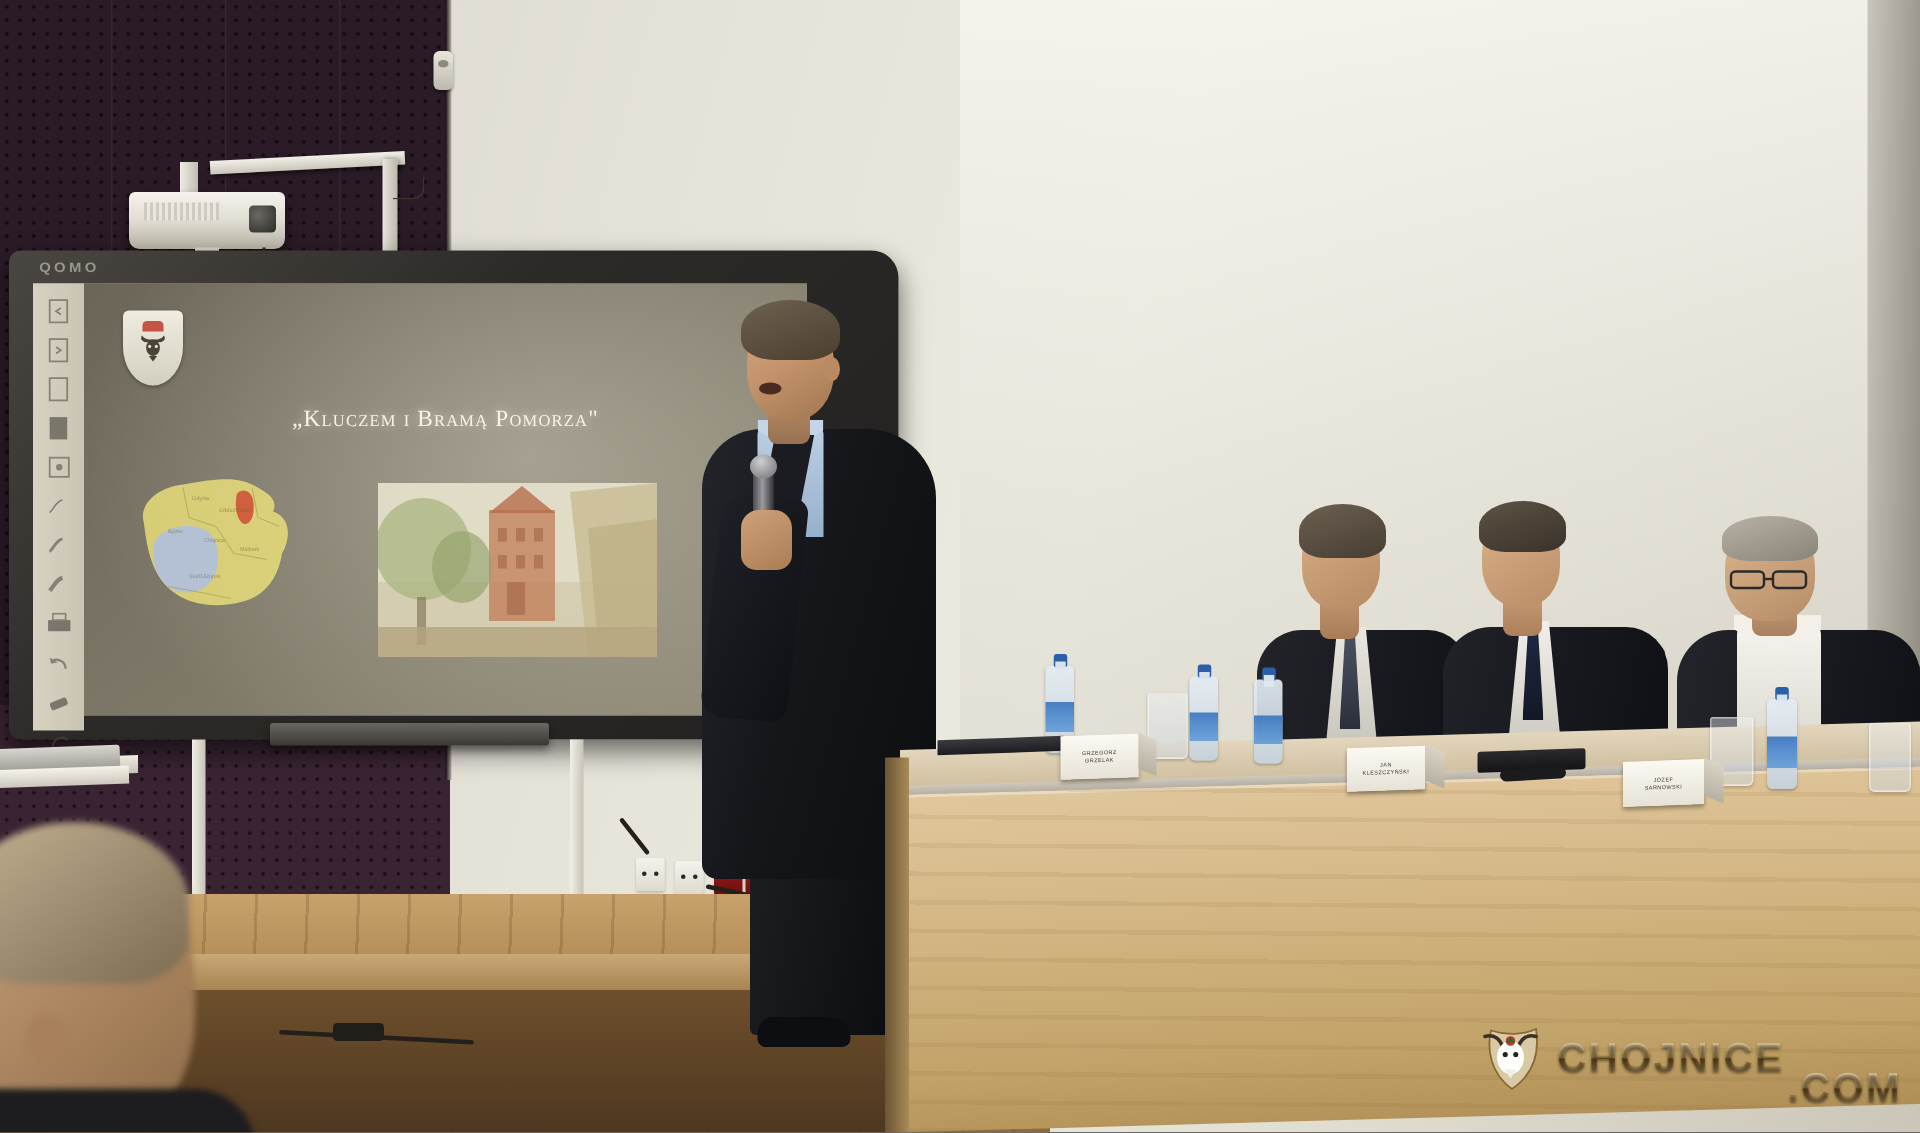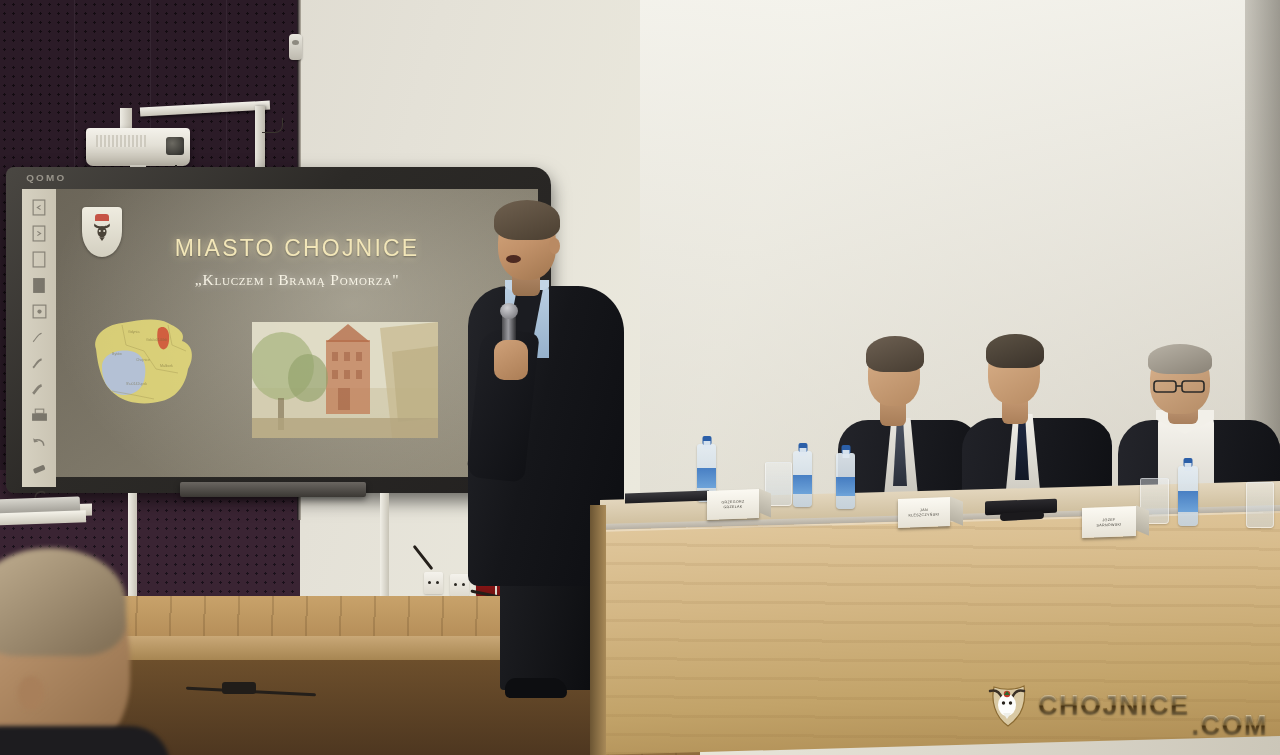--- a/index.html
+++ b/index.html
@@ -53,21 +53,21 @@
     background:#d9d5ca;border-radius:0 0 3px 3px;}
   .proj-cable{position:absolute;left:175px;top:165px;width:2px;height:38px;background:#2a2724;}
   .proj-puck{position:absolute;left:163px;top:198px;width:28px;height:28px;border-radius:50%;
     background:radial-gradient(circle at 35% 30%,#d9d6cc,#a9a498);box-shadow:0 2px 4px rgba(0,0,0,.4);}
   .arm-wire{position:absolute;left:262px;top:118px;width:20px;height:14px;
     border-bottom:1.5px solid #3a352f;border-right:1.5px solid #3a352f;border-radius:0 0 8px 0;}
 
   
   .board{position:absolute;left:6px;top:167px;width:545px;height:326px;
     background:linear-gradient(135deg,#4a4742 0%,#2c2a27 40%,#232120 100%);
-    border-radius:8px 18px 10px 8px;box-shadow:0 8px 18px rgba(0,0,0,.55);}
+    border-radius:8px 18px 10px 8px;box-shadow:0 8px 18px rgba(0,0,0,.55);padding-left:48px;}
   .board-brand{position:absolute;left:22px;top:6px;font-size:9px;letter-spacing:2px;
     color:#9a968c;font-weight:bold;transform:scaleX(1.1);}
   .board-inner{position:absolute;left:16px;top:22px;width:516px;height:288px;
     background:linear-gradient(160deg,#d9d4c4 0%,#c9c3b2 35%,#b9b3a2 100%);}
   .tool-rail{position:absolute;left:0;top:0;width:34px;height:100%;
     background:linear-gradient(90deg,#d6d1c1,#cac4b3);
     display:flex;flex-direction:column;align-items:center;padding-top:10px;gap:9px;}
   .tool-ico{width:17px;height:17px;opacity:.55;}
   .tool-ico svg{display:block;}
 
@@ -371,21 +371,20 @@
           <div class="crown"></div>
           <svg class="beast" viewBox="0 0 24 26">
             <path d="M4 6 C2 9 5 11 8 11 L16 11 C19 11 22 9 20 6 C18 9 15 9 12 9 C9 9 6 9 4 6 Z" fill="#4a4338"></path>
             <ellipse cx="12" cy="15" rx="5" ry="6" fill="#4a4338"></ellipse>
             <circle cx="9.6" cy="14" r="1.1" fill="#e8e4d6"></circle>
               <circle cx="14.4" cy="14" r="1.1" fill="#e8e4d6"></circle>
             <path d="M9 21 L15 21 L12 25 Z" fill="#4a4338"></path>
           </svg>
         </div>
 
-        <div class="slide-title">MIASTO CHOJNICE</div>
         <div class="slide-sub">„Kluczem i Bramą Pomorza"</div>
 
         <svg class="slide-map" viewBox="0 0 140 108">
           <path d="M14 38 C10 26 22 14 40 12 C58 9 74 6 86 12 C96 17 104 22 100 30
                    C112 34 112 48 106 58 C104 72 96 86 80 90 C62 95 44 92 34 84
                    C20 74 16 56 14 38 Z" fill="#ece07a" opacity=".82"></path>
           <path d="M20 56 C20 44 34 38 48 40 C62 42 66 56 62 70 C58 84 40 88 30 80
                    C22 74 20 64 20 56 Z" fill="#aebfe4" opacity=".86"></path>
           <path d="M76 18 C80 14 86 16 87 24 C88 34 84 40 80 38 C76 36 74 26 76 18 Z" fill="#cf4b35" opacity=".85"></path>
           <g stroke="#9a8c4a" stroke-width=".7" fill="none" opacity=".5">

